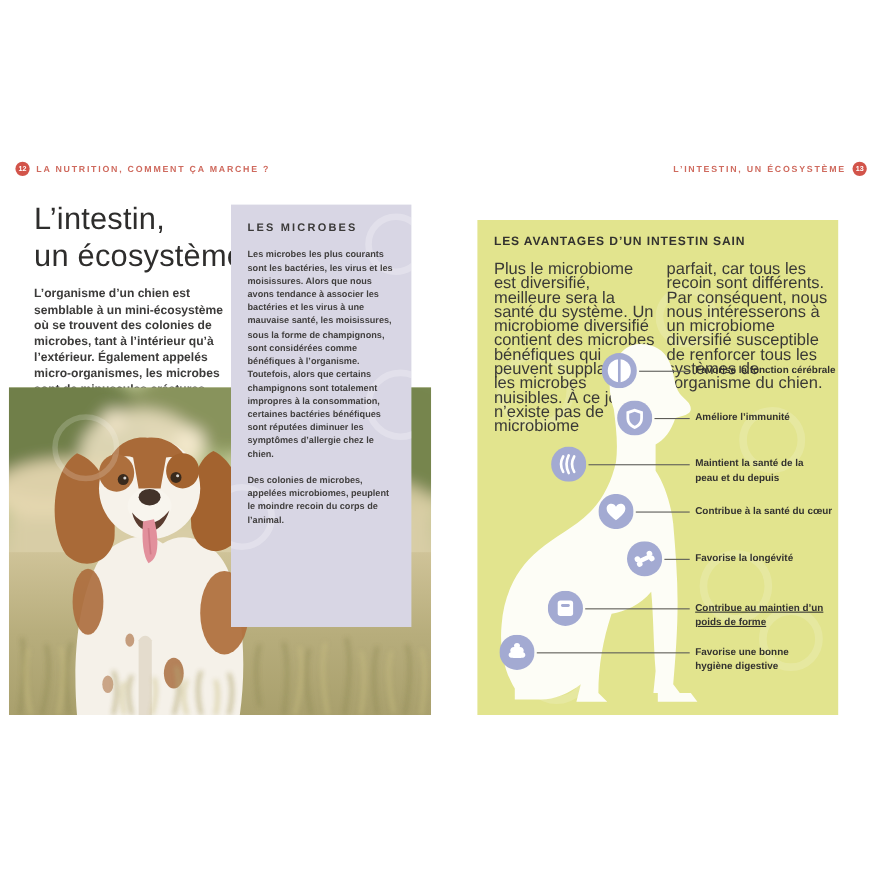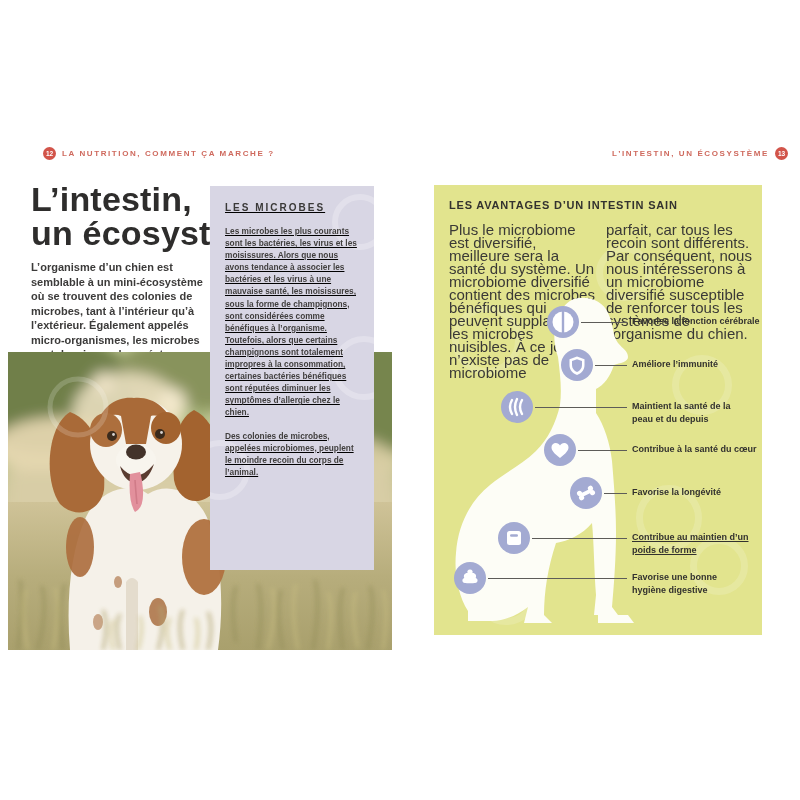--- a/index.html
+++ b/index.html
@@ -1,39 +1,39 @@
 <!DOCTYPE html>
 <html><head>
 <meta charset="utf-8">
 <style>
   * { margin:0; padding:0; box-sizing:border-box; }
   html,body { width:800px; height:800px; background:#ffffff; font-family:"Liberation Sans", sans-serif; overflow:hidden; }
   .spread { position:relative; width:800px; height:800px; background:#fff; }
 
   
   .running-head { position:absolute; top:146px; height:14px; display:flex; align-items:center; gap:6px; }
-  .running-head.left { left:43px; }
+  .running-head.left { left:14px; }
   .running-head.right { right:12px; }
   .page-badge { width:13px; height:13px; border-radius:50%; background:#d2544a; color:#fff; font-size:6.5px; font-weight:bold; display:flex; align-items:center; justify-content:center; }
   .running-label { font-size:8px; font-weight:bold; letter-spacing:1.6px; color:#cf6a5e; }
 
   
-  .page-title { position:absolute; left:31px; top:182px; font-size:34px; line-height:34px; font-weight:bold; color:#2e2d2c; letter-spacing:0.2px; }
+  .page-title { position:absolute; left:31px; top:182px; font-size:28px; line-height:34px; font-weight:normal; color:#2e2d2c; letter-spacing:0.2px; }
   .intro-text { position:absolute; left:31px; top:260px; width:172px; font-size:11px; line-height:14.5px; font-weight:bold; color:#3c3b3a; }
 
   .photo { position:absolute; left:8px; top:352px; width:384px; height:298px; overflow:hidden; }
   .photo svg { display:block; }
 
-  .microbes-box { position:absolute; left:210px; top:186px; width:164px; height:384px; background:#d8d6e4; padding:16px 14px 14px 15px; overflow:hidden;text-decoration:underline; }
+  .microbes-box { position:absolute; left:210px; top:186px; width:164px; height:384px; background:#d8d6e4; padding:16px 14px 14px 15px; overflow:hidden; }
   .microbes-box .ring { position:absolute; border:6px solid rgba(255,255,255,0.25); border-radius:50%; }
   .microbes-heading { position:relative; font-size:10px; font-weight:bold; letter-spacing:2px; color:#3a3938; margin-bottom:12px; }
   .microbes-para { position:relative; font-size:8.3px; line-height:12.1px; font-weight:bold; color:#413f3e; margin-bottom:11px; }
 
   
-  .benefits-box { position:absolute; left:434px; top:185px; width:328px; height:450px; background:#e2e48e; overflow:hidden; }
+  .benefits-box { position:absolute; left:434px; top:200px; width:328px; height:450px; background:#e2e48e; overflow:hidden; }
   .benefits-box .ring { position:absolute; border:7px solid rgba(255,255,255,0.16); border-radius:50%; }
   .benefits-heading { position:absolute; left:15px; top:14px; font-size:11px; font-weight:bold; letter-spacing:0.8px; color:#33322f; }
   .benefits-intro { position:absolute; top:38px; font-size:15px; line-height:13px; color:#3a3936; width:150px; }
   .benefits-intro.col1 { left:15px; }
   .benefits-intro.col2 { left:172px; }
 
   .dog-silhouette { position:absolute; left:14px; top:100px; width:210px; height:350px; }
 
   .benefit-row { position:absolute; left:0; width:328px; height:0; }
   .benefit-icon { position:absolute; width:32px; height:32px; top:-16px; }

